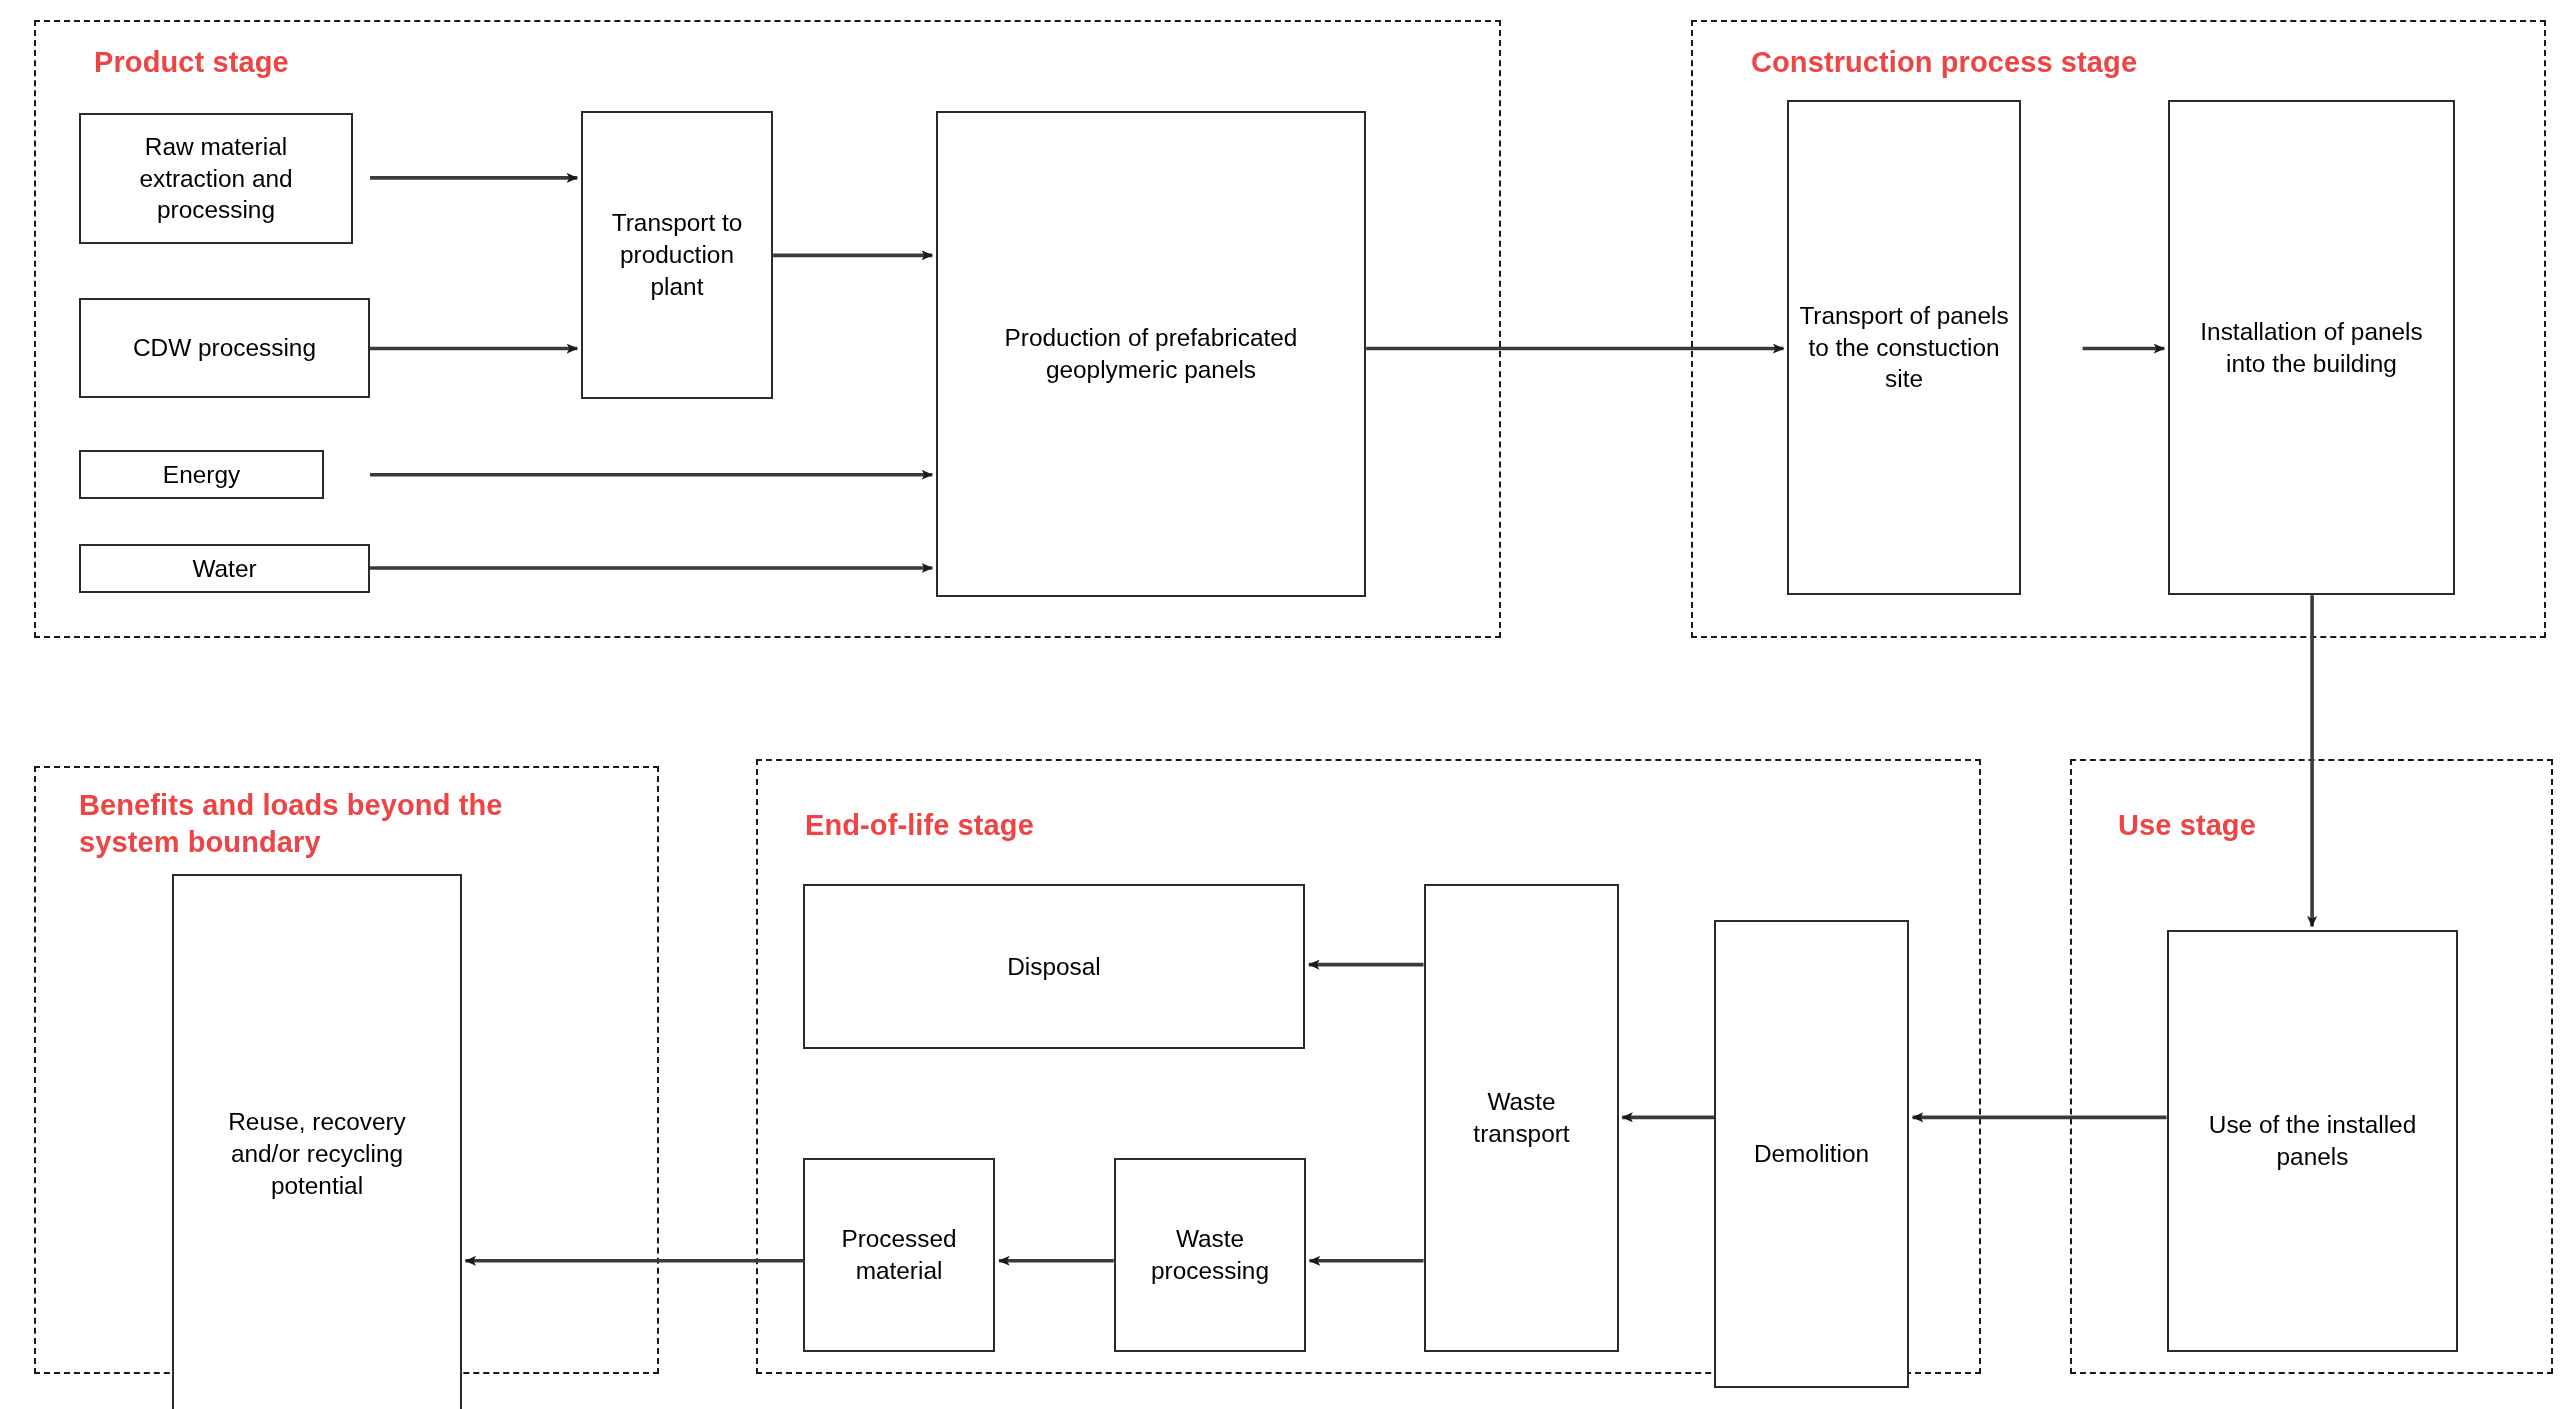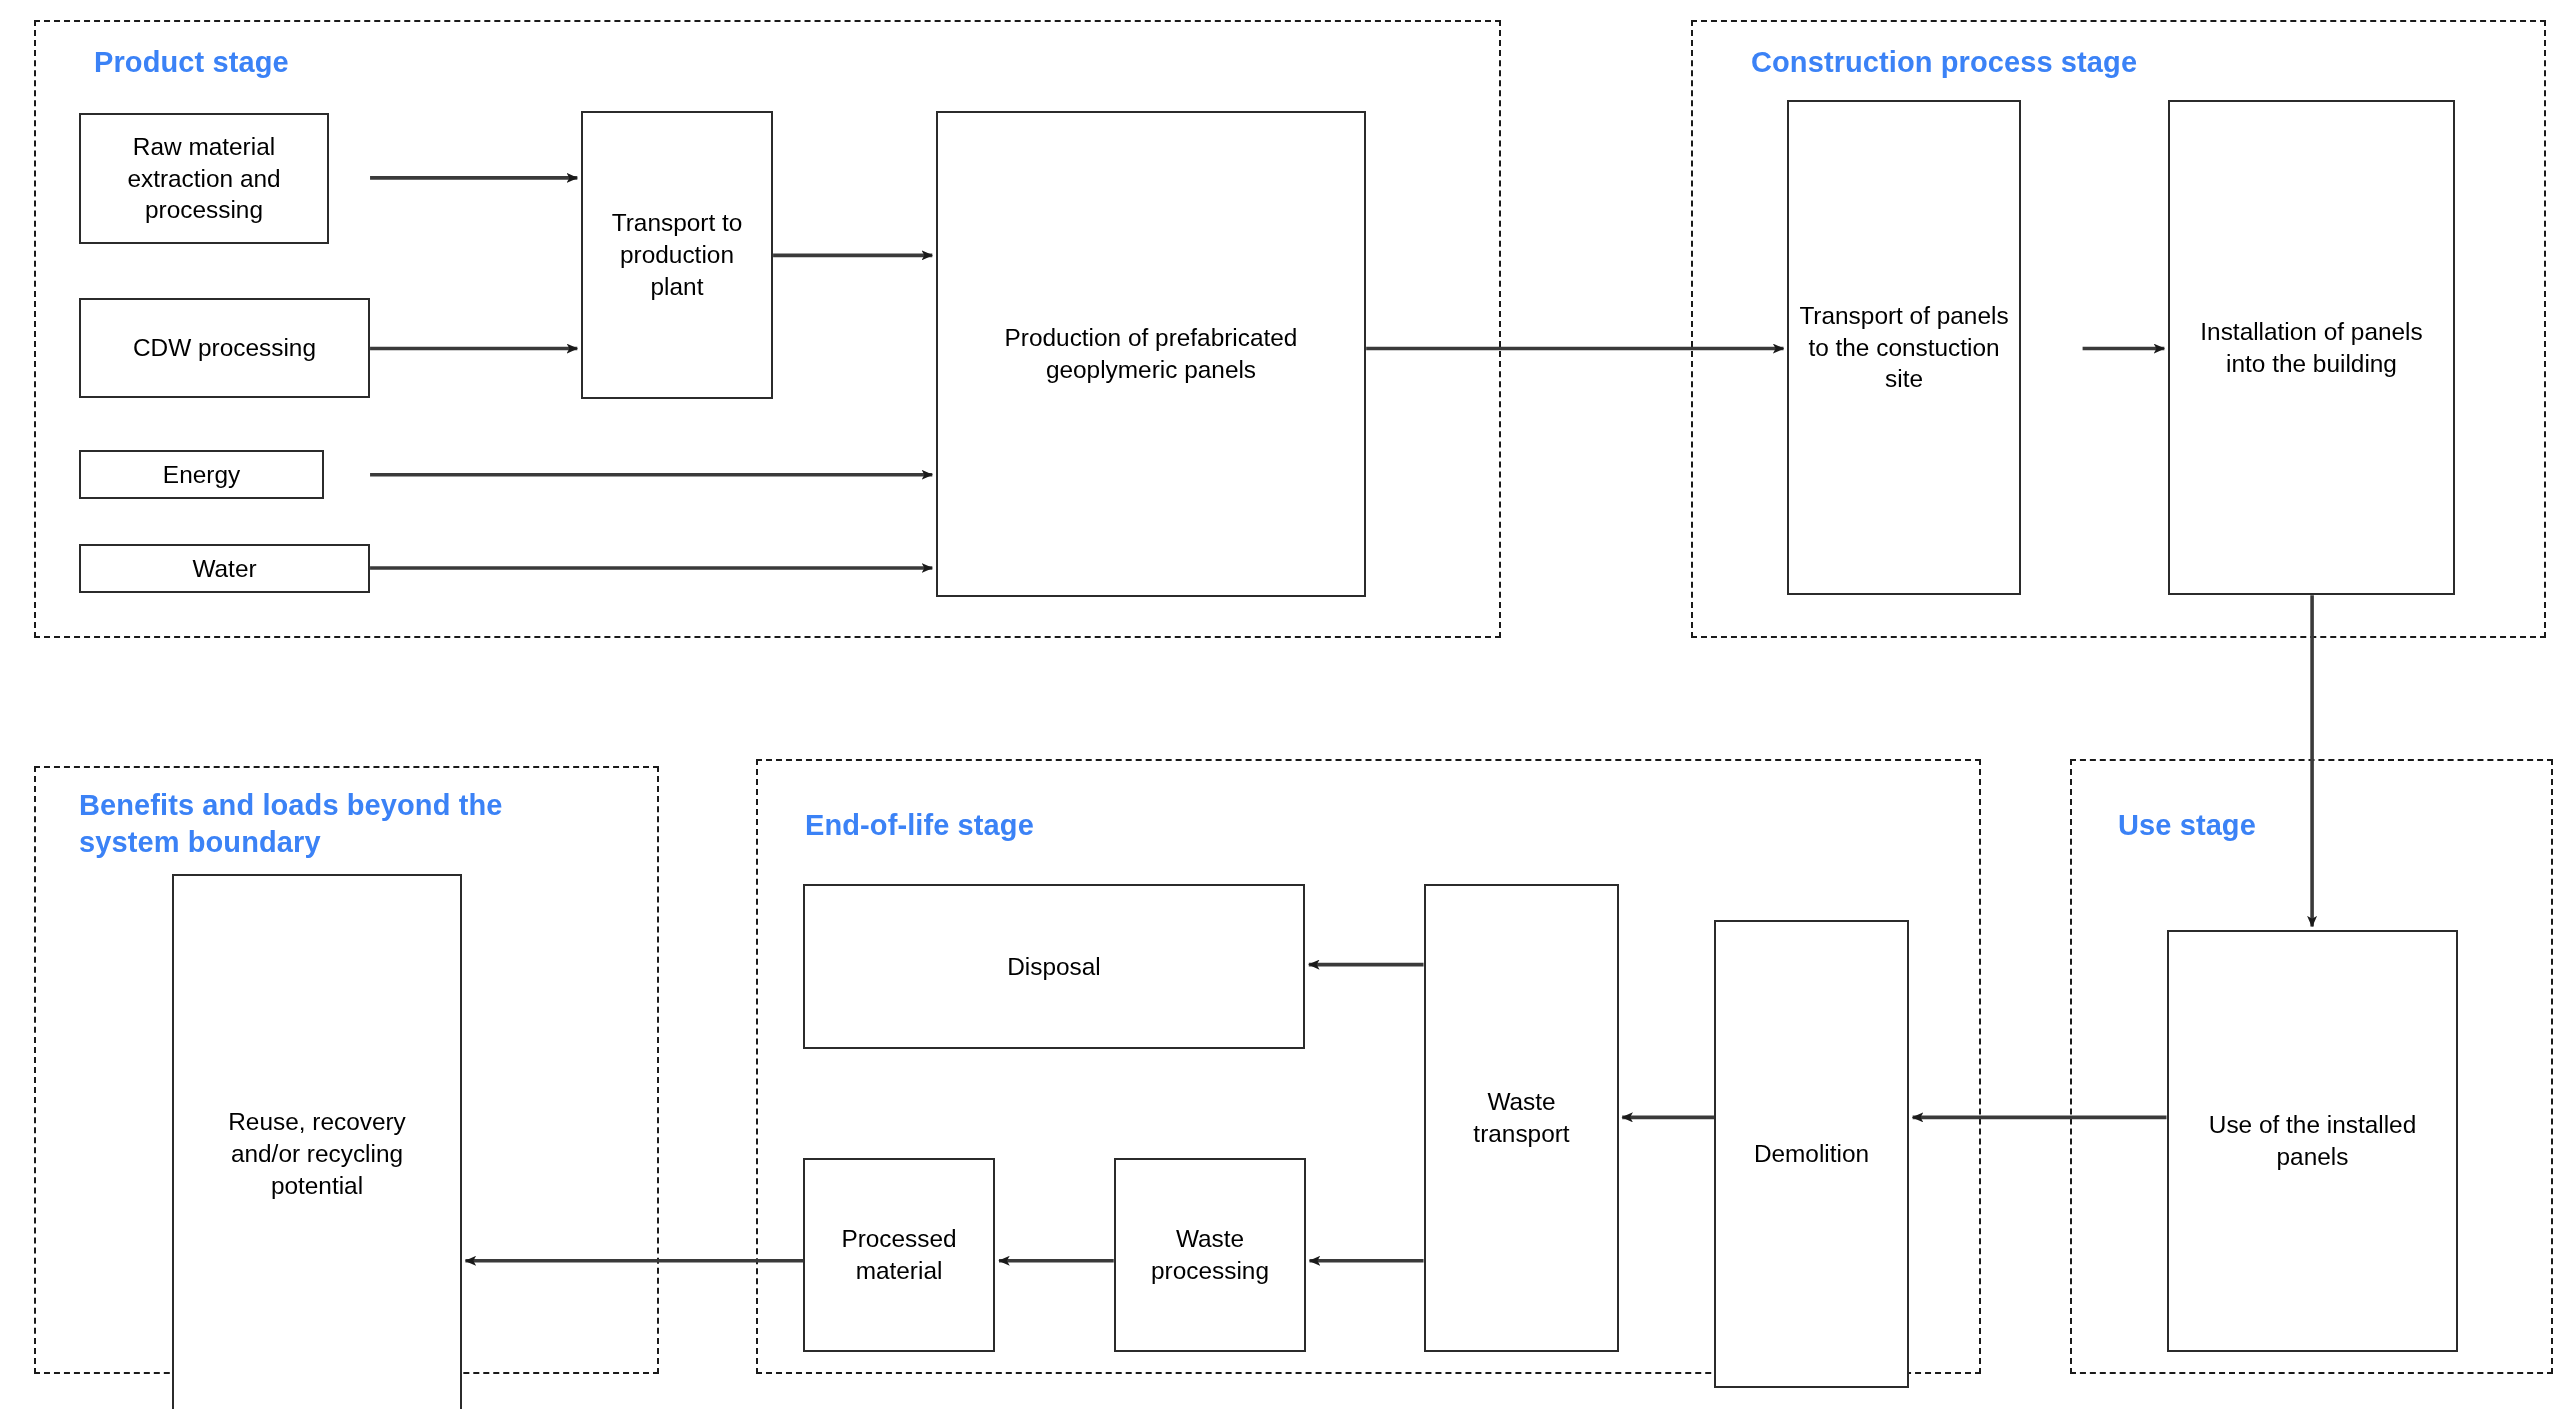--- a/index.html
+++ b/index.html
@@ -21,21 +21,21 @@
     position: absolute;
     border: 2.2px dashed #1a1a1a;
     box-sizing: border-box;
     background: transparent;
   }
   .stage-title {
     position: absolute;
     font-weight: bold;
     font-size: 29px;
     line-height: 1.28;
-    color: #3b82f6;
+    color: #ef4444;
     letter-spacing: 0.1px;
     white-space: pre-line;
   }
   
   .box {
     position: absolute;
     border: 2.2px solid #2b2b2b;
     box-sizing: border-box;
     background: #ffffff;
     display: flex;
@@ -59,21 +59,21 @@
   }
 </style>
 </head>
 <body>
 
 <div id="canvas">
 
   <div class="stage" style="left:34px; top:20px; width:1467px; height:618px;"></div>
   <div class="stage-title" style="left:94px; top:44px; width:502px;">Product stage</div>
 
-  <div class="box" style="left:79px; top:113px; width:250px; height:131px;">
+  <div class="box" style="left:79px; top:113px; width:274px; height:131px;">
     <span>Raw material
 extraction and
 processing</span>
   </div>
 
   <div class="box" style="left:79px; top:298px; width:291px; height:100px;text-align:center;">
     <span>CDW processing</span>
   </div>
 
   <div class="box" style="left:79px; top:450px; width:245px; height:49px;">

